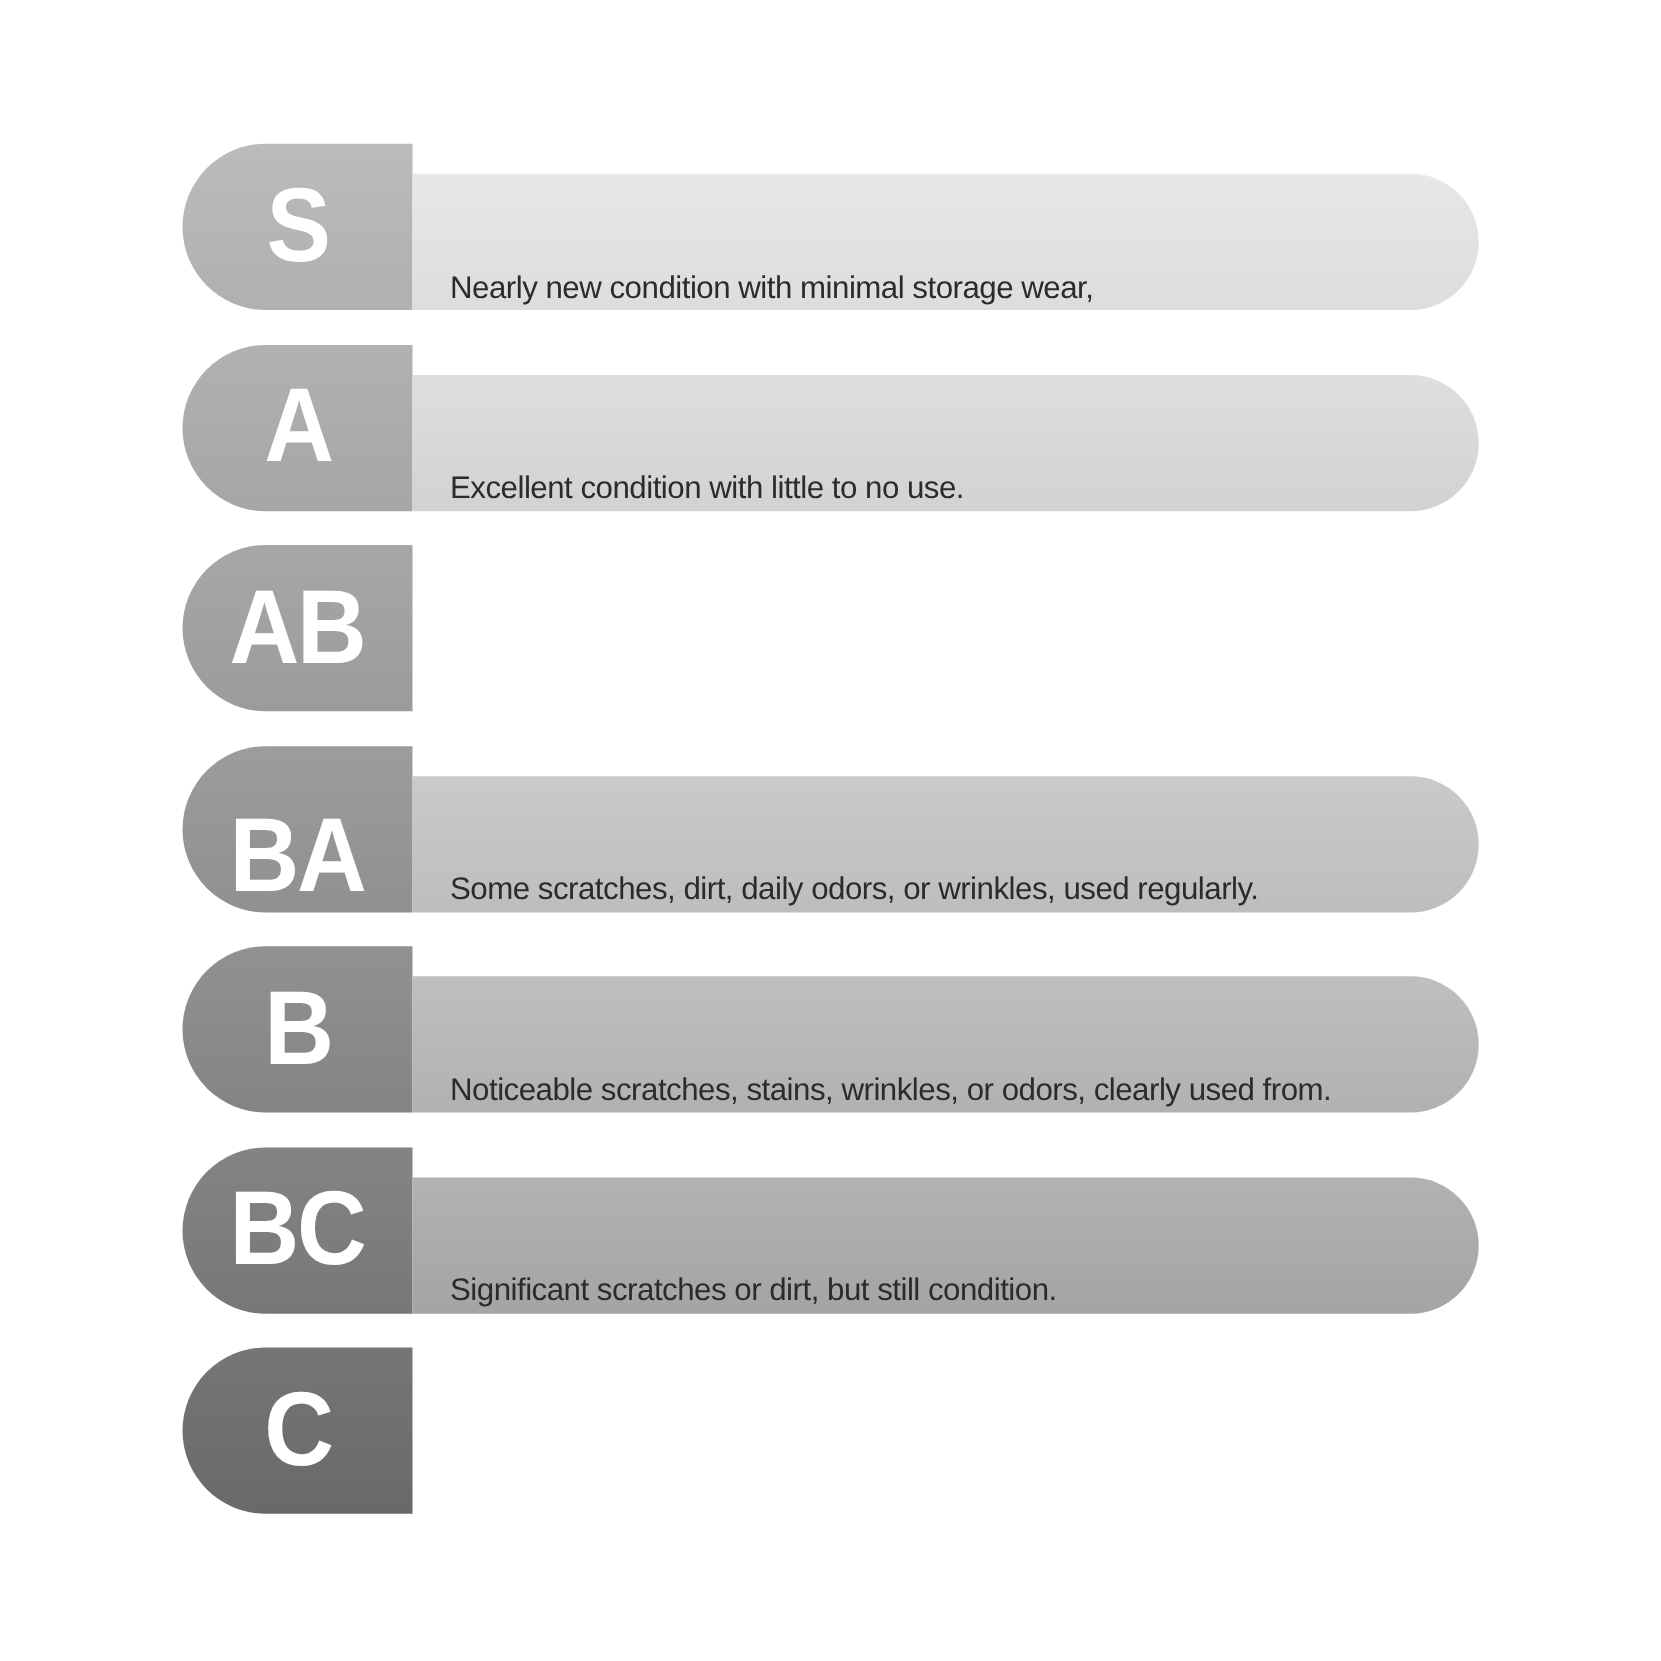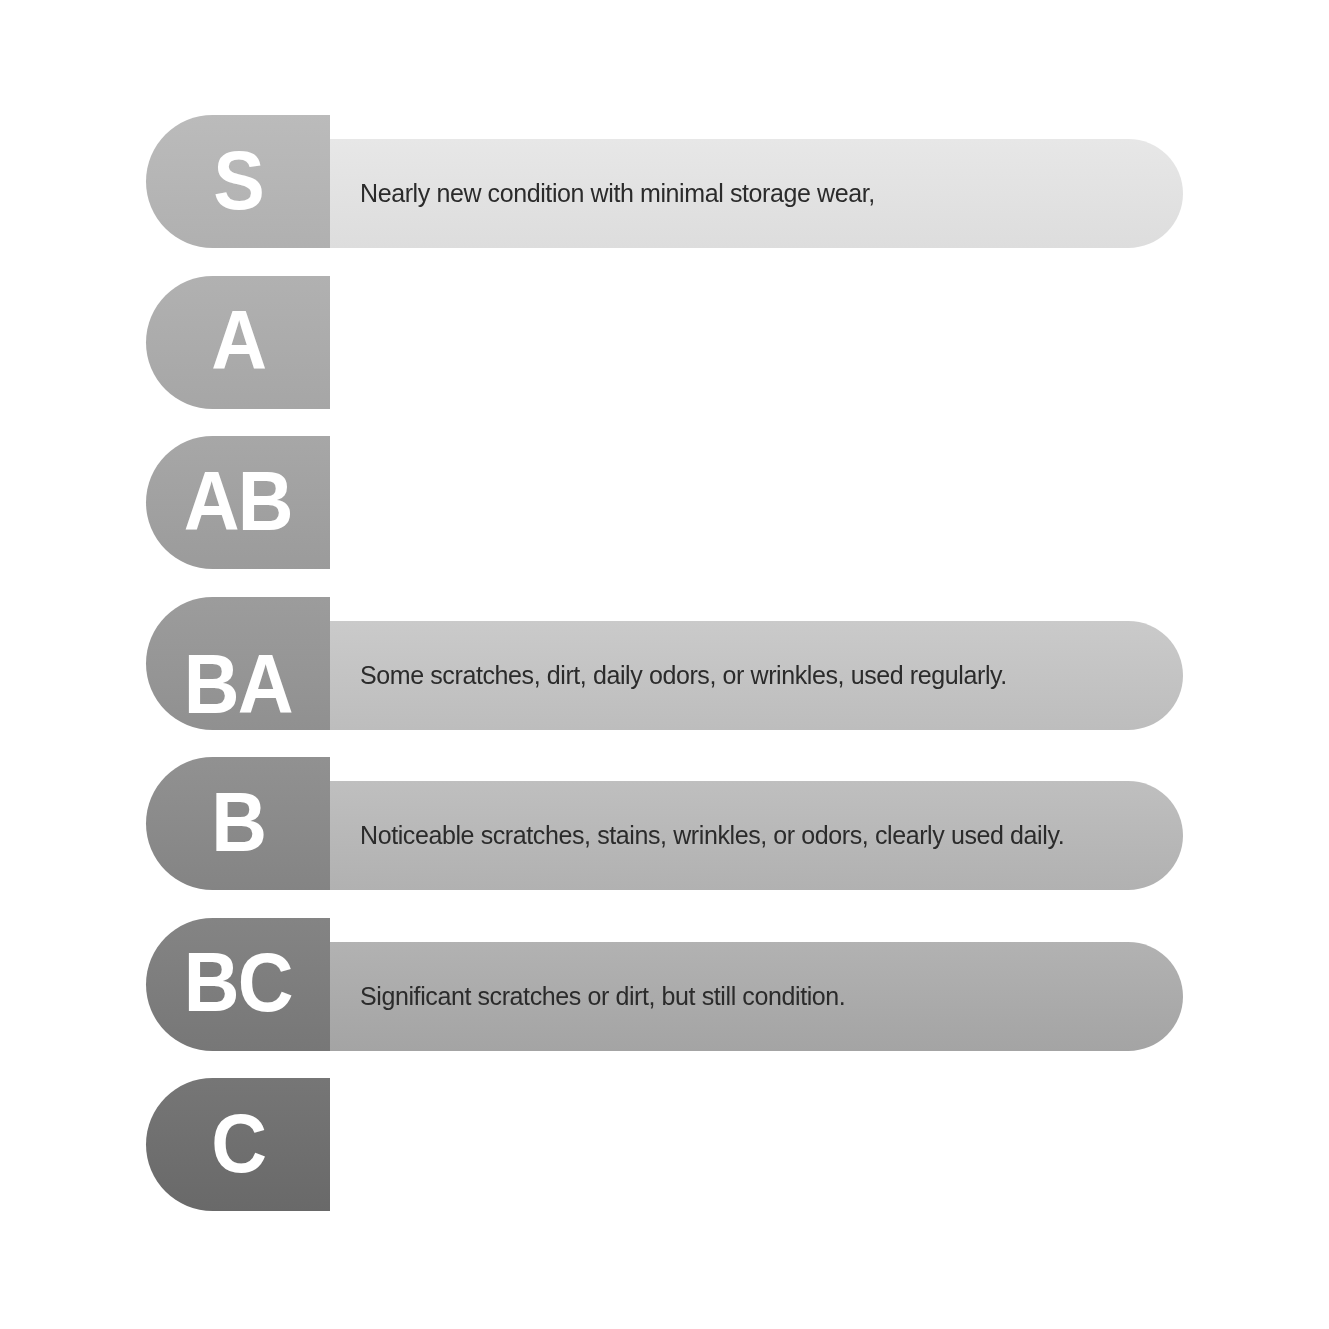--- a/index.html
+++ b/index.html
@@ -43,21 +43,21 @@
     font-weight: bold;
     letter-spacing: -2px;
     line-height: 1;
     transform: scaleX(0.92);
     padding-bottom: 4px;
   }
   .body {
     flex: 1 1 auto;
     border-radius: 0 66.5px 66.5px 0;
     display: flex;
-    align-items: center;
+    align-items: flex-end;
     margin-top: 24px;
   }
   .desc {
     padding-left: 30px;
     padding-right: 60px;
     color: var(--desc-color, #2b2b2b);
     font-size: 25px;
     letter-spacing: -0.4px;
     line-height: 1.45;
   }
@@ -75,20 +75,25 @@
       <div class="desc">
             <div class="line">Nearly new condition with minimal storage wear,</div>
           </div>
     </div>
   </div>
 
   <div class="row">
     <div class="badge" style="background: linear-gradient(rgb(177, 177, 177), rgb(166, 166, 166));">
       <span class="letter">A</span>
     </div>
+    <div class="body" style="background: linear-gradient(rgb(222, 222, 222), rgb(210, 210, 210));">
+      <div class="desc">
+            <div class="line">Excellent condition with little to no use.</div>
+          </div>
+    </div>
   </div>
 
   <div class="row">
     <div class="badge" style="background: linear-gradient(rgb(167, 167, 167), rgb(155, 155, 155)); text-align: center;">
       <span class="letter">AB</span>
     </div>
   </div>
 
   <div class="row">
     <div class="badge" style="background: linear-gradient(rgb(156, 156, 156), rgb(144, 144, 144)); align-items: flex-end;">
@@ -100,21 +105,21 @@
           </div>
     </div>
   </div>
 
   <div class="row">
     <div class="badge" style="background: linear-gradient(rgb(145, 145, 145), rgb(132, 132, 132));">
       <span class="letter">B</span>
     </div>
     <div class="body" style="background: linear-gradient(rgb(191, 191, 191), rgb(177, 177, 177));">
       <div class="desc">
-            <div class="line">Noticeable scratches, stains, wrinkles, or odors, clearly used daily.</div>
+            <div class="line">Noticeable scratches, stains, wrinkles, or odors, clearly used from.</div>
           </div>
     </div>
   </div>
 
   <div class="row">
     <div class="badge" style="background: linear-gradient(rgb(132, 132, 132), rgb(119, 119, 119));">
       <span class="letter">BC</span>
     </div>
     <div class="body" style="background: linear-gradient(rgb(178, 178, 178), rgb(164, 164, 164));">
       <div class="desc">

